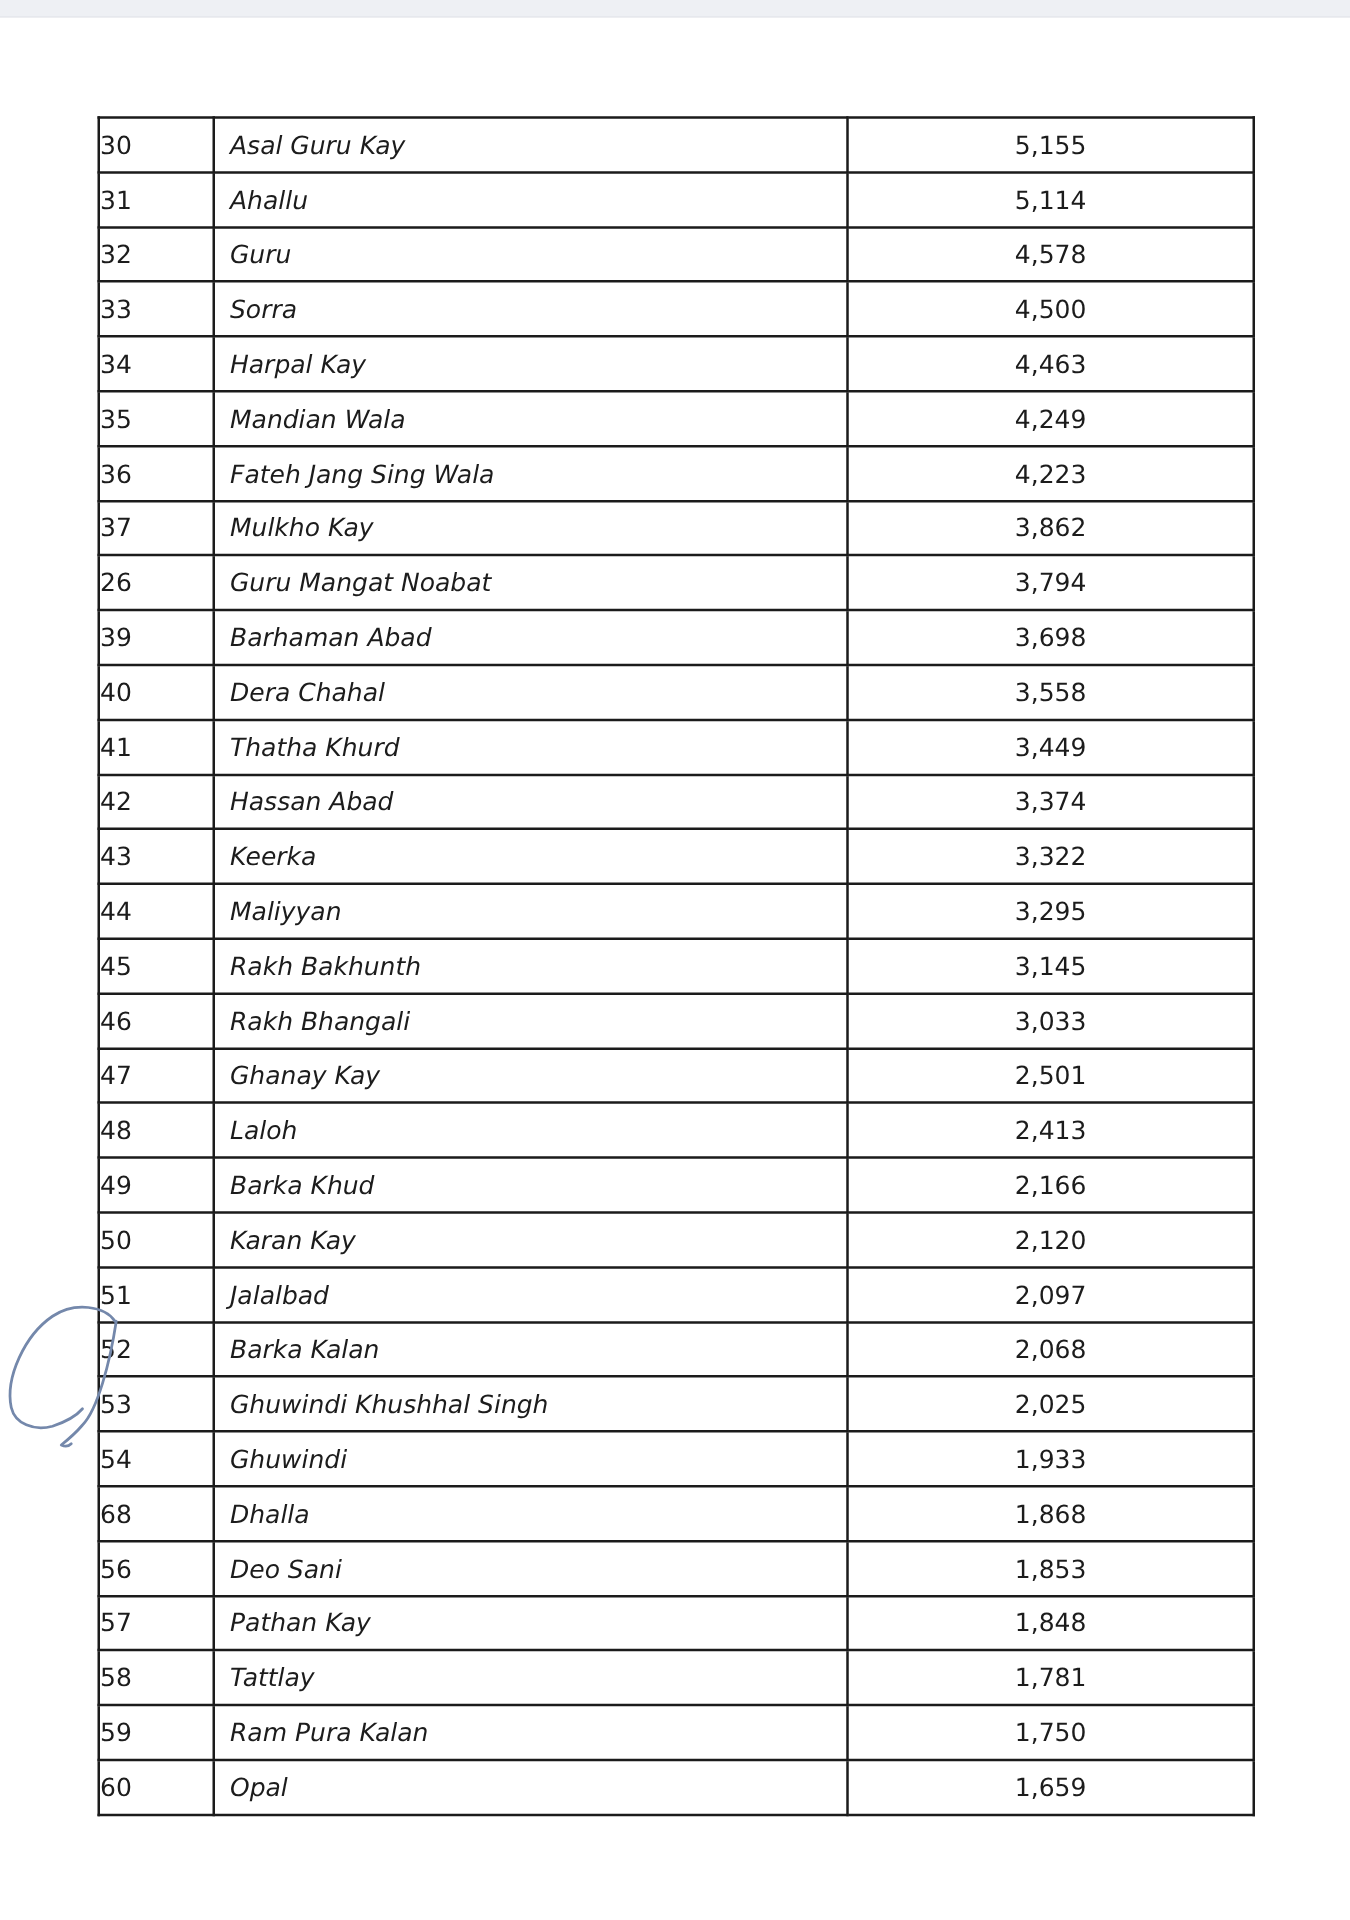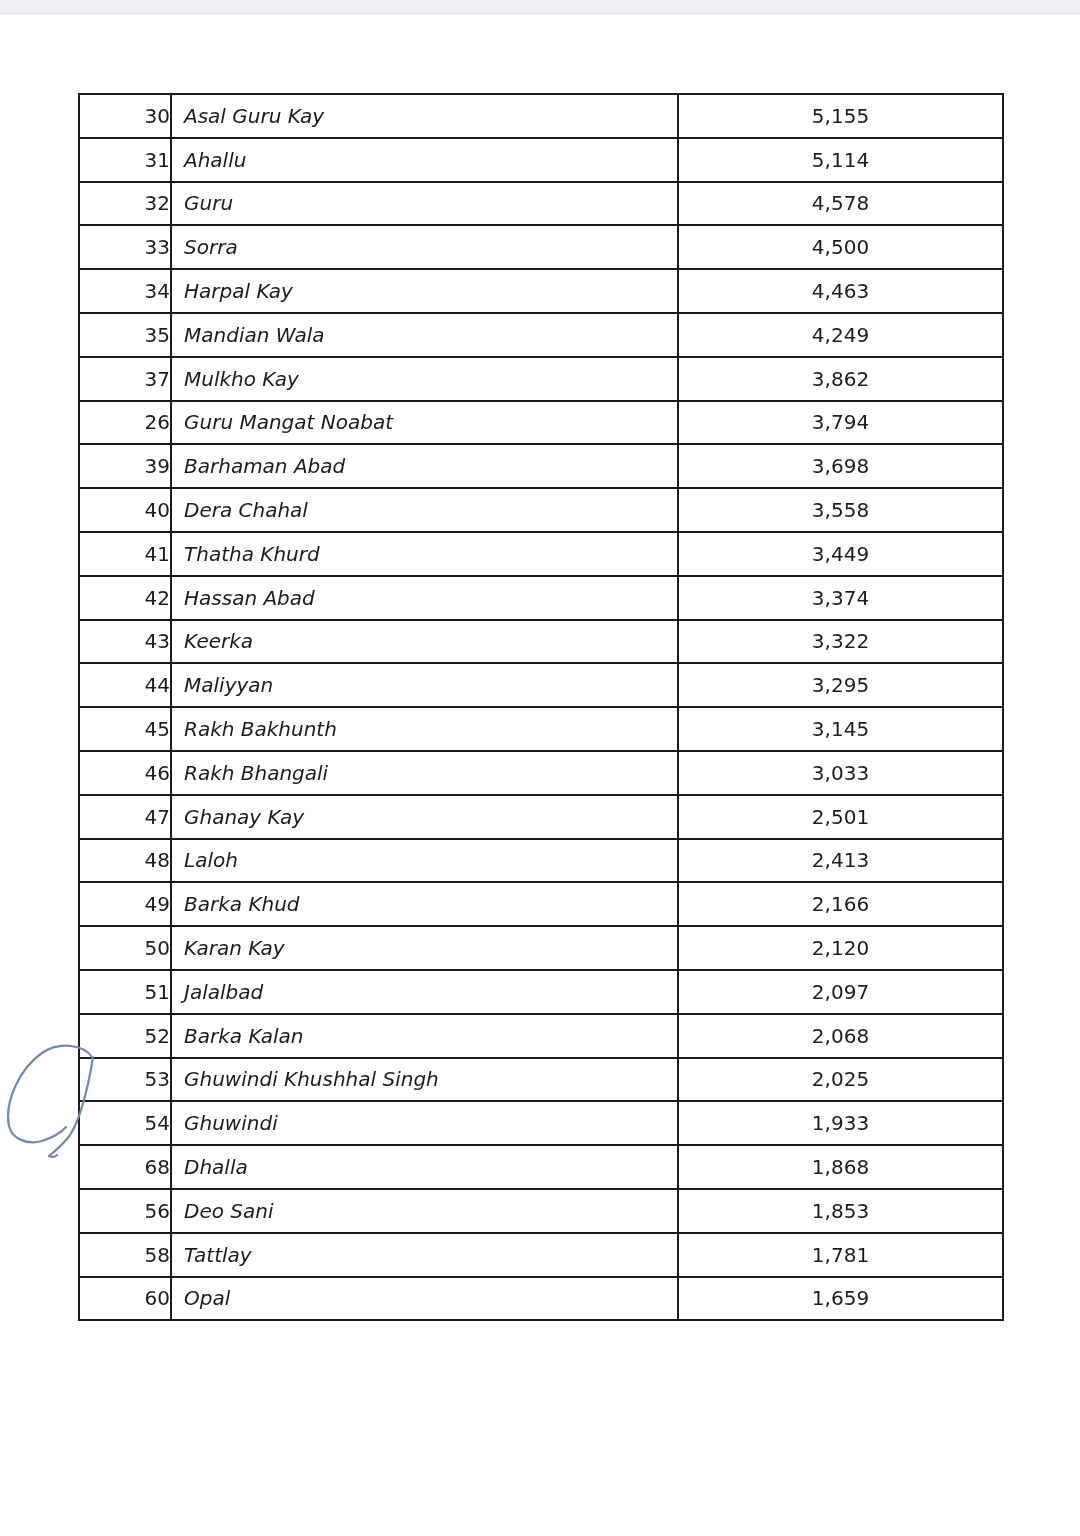--- a/index.html
+++ b/index.html
@@ -35,21 +35,21 @@
   .doc-table td {
     border: 2px solid #1b1b1b;
     height: 41.8px;
     font-size: 20px;
     line-height: 1;
     padding: 0;
     white-space: nowrap;
     overflow: hidden;
     vertical-align: middle;
   }
-  .col-rank  { width: 92px;  text-align: right; }
+  .col-rank  { width: 92px;  text-align: left; }
   .col-name  { width: 507px; text-align: left; padding-left: 12px !important; font-style: italic; }
   .col-value { width: 325px; text-align: center; }
   .pen-annotation {
     position: absolute;
     left: 0;
     top: 1040px;
     width: 110px;
     height: 135px;
     pointer-events: none;
   }
@@ -90,20 +90,25 @@
         <td class="col-rank">34</td>
         <td class="col-name">Harpal Kay</td>
         <td class="col-value">4,463</td>
       </tr>
       <tr>
         <td class="col-rank">35</td>
         <td class="col-name">Mandian Wala</td>
         <td class="col-value">4,249</td>
       </tr>
       <tr>
+        <td class="col-rank">36</td>
+        <td class="col-name">Fateh Jang Sing Wala</td>
+        <td class="col-value">4,223</td>
+      </tr>
+      <tr>
         <td class="col-rank">37</td>
         <td class="col-name">Mulkho Kay</td>
         <td class="col-value">3,862</td>
       </tr>
       <tr>
         <td class="col-rank">26</td>
         <td class="col-name">Guru Mangat Noabat</td>
         <td class="col-value">3,794</td>
       </tr>
       <tr>
@@ -190,23 +195,33 @@
         <td class="col-rank">68</td>
         <td class="col-name">Dhalla</td>
         <td class="col-value">1,868</td>
       </tr>
       <tr>
         <td class="col-rank">56</td>
         <td class="col-name">Deo Sani</td>
         <td class="col-value">1,853</td>
       </tr>
       <tr>
+        <td class="col-rank">57</td>
+        <td class="col-name">Pathan Kay</td>
+        <td class="col-value">1,848</td>
+      </tr>
+      <tr>
         <td class="col-rank">58</td>
         <td class="col-name">Tattlay</td>
         <td class="col-value">1,781</td>
+      </tr>
+      <tr>
+        <td class="col-rank">59</td>
+        <td class="col-name">Ram Pura Kalan</td>
+        <td class="col-value">1,750</td>
       </tr>
       <tr>
         <td class="col-rank">60</td>
         <td class="col-name">Opal</td>
         <td class="col-value">1,659</td>
       </tr>
     </tbody>
 </table>
 
 <svg class="pen-annotation" viewBox="0 0 110 135" xmlns="http://www.w3.org/2000/svg">

